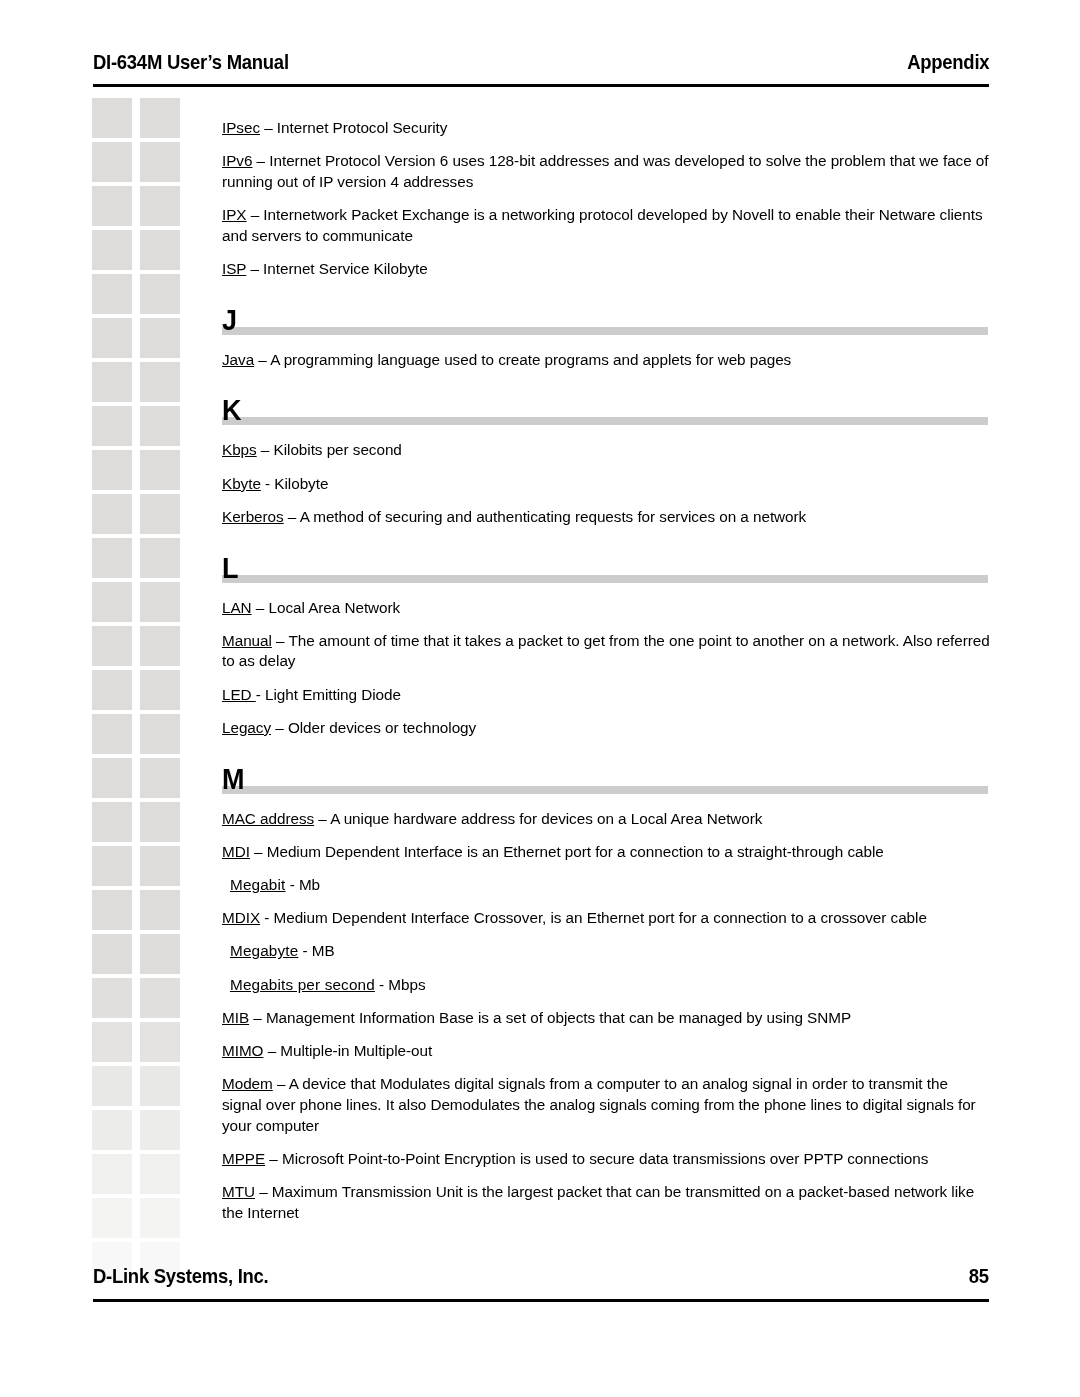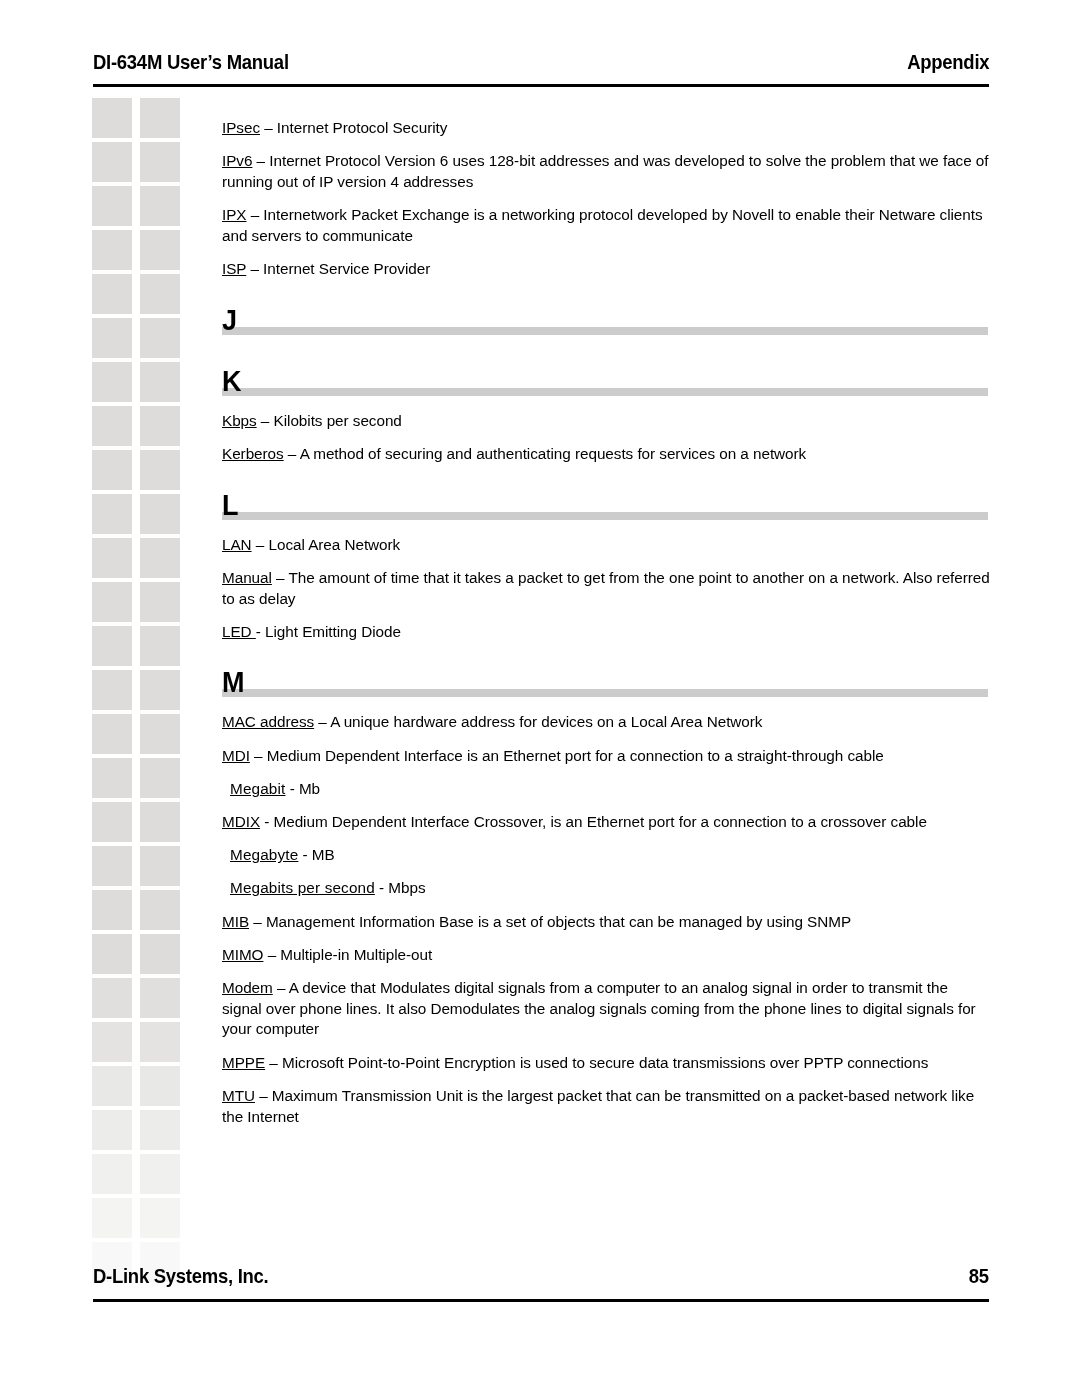--- a/index.html
+++ b/index.html
@@ -214,38 +214,41 @@
 <div id="page-header">
   <span class="hdr-text hdr-left">DI-634M User’s Manual</span>
   <span class="hdr-text hdr-right">Appendix</span>
 </div>
 <div id="header-rule"></div>
 
 <div id="content">
     <p class="entry"><span class="term">IPsec</span><span class="definition"> – Internet Protocol Security</span></p>
     <p class="entry"><span class="term">IPv6</span><span class="definition"> – Internet Protocol Version 6 uses 128-bit addresses and was developed to solve the problem that we face of running out of IP version 4 addresses</span></p>
     <p class="entry"><span class="term">IPX</span><span class="definition"> – Internetwork Packet Exchange is a networking protocol developed by Novell to enable their Netware clients and servers to communicate</span></p>
-    <p class="entry"><span class="term">ISP</span><span class="definition"> – Internet Service Provider</span></p>
+    <p class="entry"><span class="term">ISP</span><span class="definition"> – Internet Service Kilobyte</span></p>
     <div class="section-head">
       <div class="bar" style="background: rgb(204, 204, 204);"></div>
       <div class="letter">J</div>
     </div>
+    <p class="entry"><span class="term">Java</span><span class="definition"> – A programming language used to create programs and applets for web pages</span></p>
     <div class="section-head">
       <div class="bar" style="background: rgb(204, 204, 204);"></div>
       <div class="letter">K</div>
     </div>
     <p class="entry"><span class="term">Kbps</span><span class="definition"> – Kilobits per second</span></p>
+    <p class="entry"><span class="term">Kbyte</span><span class="definition"> - Kilobyte</span></p>
     <p class="entry"><span class="term">Kerberos</span><span class="definition"> – A method of securing and authenticating requests for services on a network</span></p>
     <div class="section-head">
       <div class="bar" style="background: rgb(204, 204, 204);"></div>
       <div class="letter">L</div>
     </div>
     <p class="entry"><span class="term">LAN</span><span class="definition"> – Local Area Network</span></p>
     <p class="entry"><span class="term">Manual</span><span class="definition"> – The amount of time that it takes a packet to get from the one point to another on a network.  Also referred to as delay</span></p>
     <p class="entry"><span class="term">LED </span><span class="definition"> - Light Emitting Diode</span></p>
+    <p class="entry"><span class="term">Legacy</span><span class="definition"> – Older devices or technology</span></p>
     <div class="section-head">
       <div class="bar" style="background: rgb(204, 204, 204);"></div>
       <div class="letter">M</div>
     </div>
     <p class="entry"><span class="term">MAC address</span><span class="definition"> – A unique hardware address for devices on a Local Area Network</span></p>
     <p class="entry"><span class="term">MDI</span><span class="definition"> – Medium Dependent Interface is an Ethernet port for a connection to a straight-through cable</span></p>
     <p class="entry indented"><span class="term">Megabit</span><span class="definition"> - Mb</span></p>
     <p class="entry"><span class="term">MDIX</span><span class="definition"> - Medium Dependent Interface Crossover, is an Ethernet port for a connection to a crossover cable</span></p>
     <p class="entry indented"><span class="term">Megabyte</span><span class="definition"> - MB</span></p>
     <p class="entry indented"><span class="term">Megabits per second</span><span class="definition"> - Mbps</span></p>

